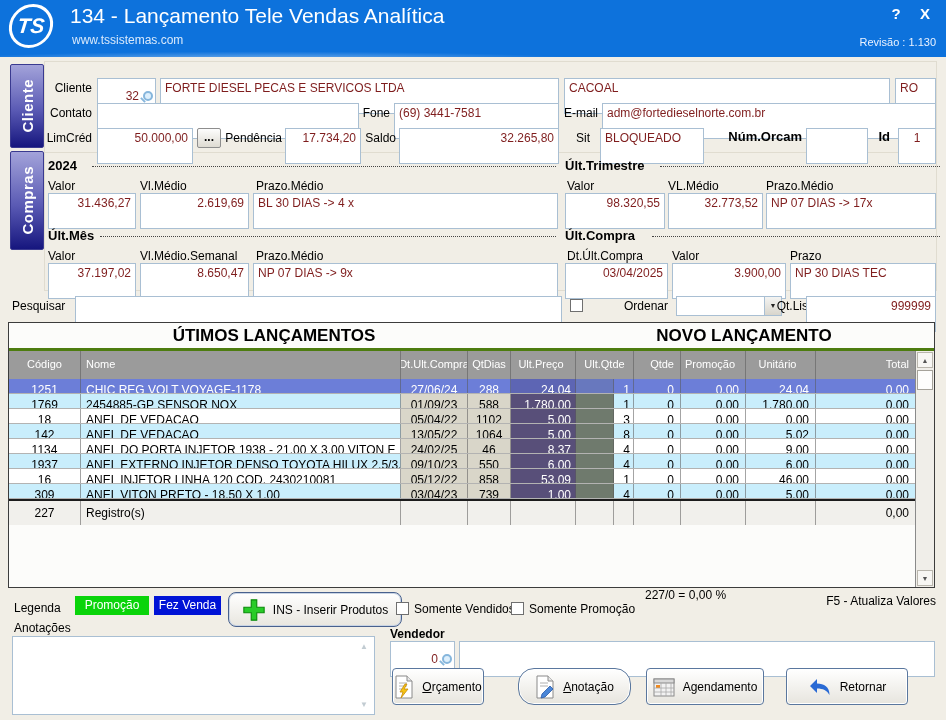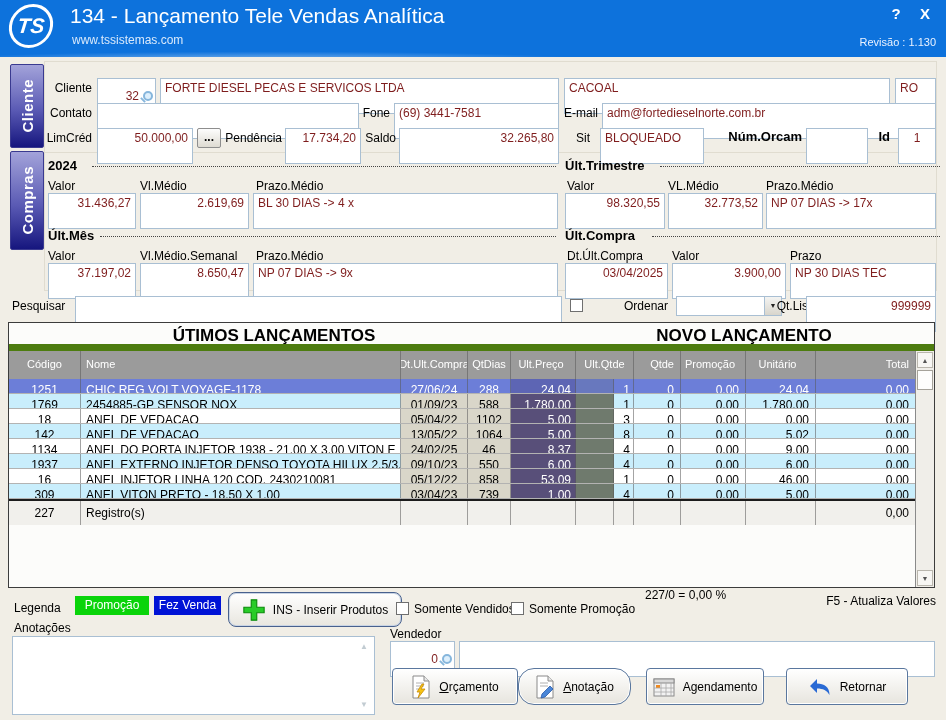--- a/index.html
+++ b/index.html
@@ -43,21 +43,21 @@
   .gtitle{position:absolute;font-weight:700;font-size:13px;white-space:nowrap;}
   .cb{position:absolute;width:13px;height:13px;background:#fff;border:1px solid #6f6f6f;}
   .smallbtn{position:absolute;height:20px;background:linear-gradient(#fdfdfd,#dedbd2);border:1px solid #8e8e8e;
        border-radius:2px;text-align:center;line-height:17px;font-weight:700;}
   .ddwrap{position:absolute;height:20px;background:#fff;border:1px solid #a9bfd3;}
   .ddbtn{position:absolute;right:0;top:0;width:17px;height:18px;background:linear-gradient(#f4f4f2,#d8d5cc);
        border-left:1px solid #a9bfd3;font-size:7px;text-align:center;line-height:18px;color:#222;}
 
   
   .grid{position:absolute;left:8px;top:322px;width:927px;height:266px;border:1px solid #3c3c3c;background:#fcfcfa;}
-  .band{position:relative;height:28px;border-bottom:7px solid #4d7c0f;background:#fcfcfa;}
+  .band{position:relative;height:28px;border-bottom:3px solid #4d7c0f;background:#fcfcfa;}
   .band div{position:absolute;top:3px;font-weight:700;font-size:17px;text-align:center;}
   .band .bl{left:90px;width:350px;}
   .band .br{left:555px;width:360px;}
   .ghead{display:flex;height:28px;}
   .ghead .cell{background:var(--header-col,#9b9b9b);color:#fff;font-size:11px;display:flex;
        align-items:center;justify-content:center;line-height:1.05;text-align:center;}
   .ghead .c-nome{justify-content:flex-start;}
   .ghead .c-dt{word-break:break-all;padding:0 2px;}
   .ghead .c-qtde,.ghead .c-total{justify-content:flex-end;}
   .cell{border-right:1px solid rgba(90,90,90,.55);height:100%;overflow:hidden;white-space:nowrap;
@@ -374,28 +374,28 @@
   <div class="lbl" style="left:529px;top:599px;">Somente Promoção</div>
 
   <div class="ratio" style="left:645px;top:588px;">227/0  = 0,00 %</div>
   <div class="ratio" style="left:808px;top:594px;width:128px;text-align:right;">F5 - Atualiza Valores</div>
 
   <div class="lbl" style="left:14px;top:618px;">Anotações</div>
   <div class="notes"></div>
   <div class="notearrow" style="left:360px;top:642px;">▲</div>
   <div class="notearrow" style="left:360px;top:700px;">▼</div>
 
-  <div class="lbl" style="left:390px;top:624px;">Vendedor</div>
+  <div class="lbl" style="left:390px;top:624px;font-weight:bold;">Vendedor</div>
   <div class="fld iconfld" style="left:390px;top:641px;width:65px;">
     <span>0</span>
     <span class="mag"></span>
   </div>
   <div class="fld" style="left:459px;top:641px;width:476px;"></div>
 
-  <div class="bigbtn" style="left:392px;width:126px;">
+  <div class="bigbtn" style="left:392px;width:92px;">
     <svg width="20" height="24" viewBox="0 0 20 24">
       <path d="M2 1h11l5 5v17H2z" fill="#fff" stroke="#8a8a8a"></path>
         <path d="M13 1v5h5" fill="#e8e8e8" stroke="#8a8a8a"></path>
       <path d="M5 8h8M5 11h8M5 14h5" stroke="#b0b0b0" stroke-width="1"></path>
       <path d="M11 9l-5 8h3l-2 6 7-9h-4l3-5z" fill="#f6c414" stroke="#c68a08" stroke-width=".8"></path>
     </svg>
     <span class="u-first">Orçamento</span>
   </div>
   <div class="bigbtn" style="left:518px;width:113px;border-radius:16px;">
     <svg width="20" height="24" viewBox="0 0 20 24">

